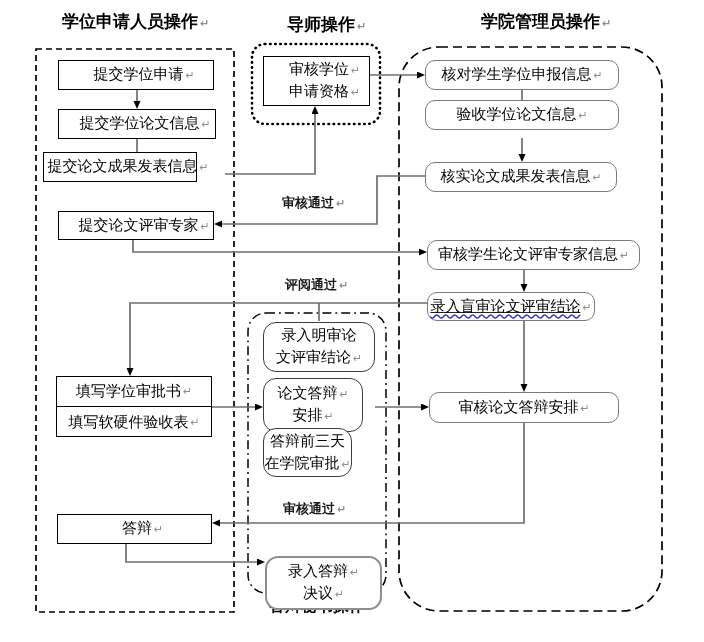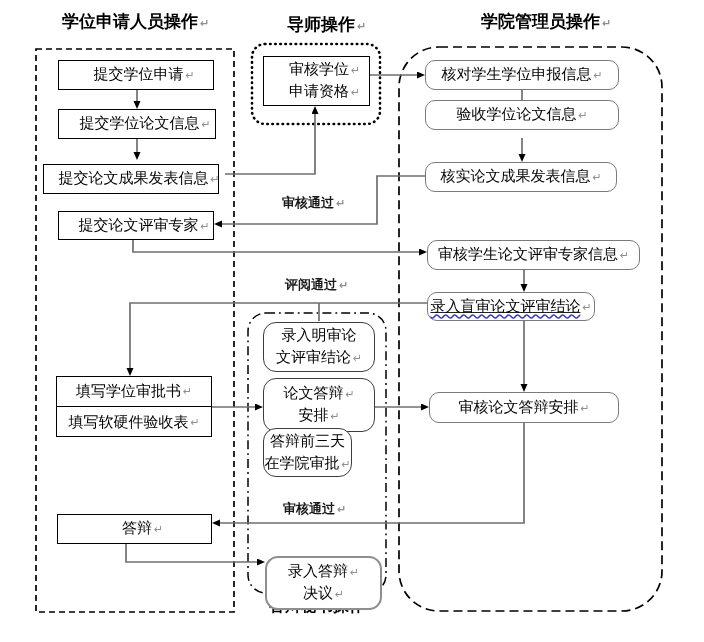--- a/index.html
+++ b/index.html
@@ -87,21 +87,21 @@
   <div class="elabel" style="left:282px;top:196px;"><span>审核通过</span><span class="cr">↵</span></div>
   <div class="elabel" style="left:285px;top:278px;"><span>评阅通过</span><span class="cr">↵</span></div>
   <div class="elabel" style="left:283px;top:502px;"><span>审核通过</span><span class="cr">↵</span></div>
 
   <div class="node sq" style="left:58px;top:60px;width:156px;height:30px;">
     <div class="line"><span>提交学位申请</span><span class="cr">↵</span></div>
   </div>
   <div class="node sq" style="left:58px;top:109px;width:158px;height:30px;align-items:center;">
     <div class="line"><span>提交学位论文信息</span><span class="cr">↵</span></div>
   </div>
-  <div class="node sq" style="left:43px;top:164px;width:176px;height:30px;align-items:center;">
+  <div class="node sq" style="left:43px;top:152px;width:154px;height:30px;align-items:center;">
     <div class="line"><span>提交论文成果发表信息</span><span class="cr">↵</span></div>
   </div>
   <div class="node sq" style="left:58px;top:211px;width:156px;height:29px;">
     <div class="line"><span>提交论文评审专家</span><span class="cr">↵</span></div>
   </div>
   <div class="combo" style="left:56px;top:376px;width:156px;height:61px;">
     <div class="row first">
         <span>填写学位审批书</span>
         <span class="cr">↵</span>
       </div>
@@ -135,21 +135,21 @@
     <div class="line"><span class="ul"><span class="wavy">录入盲审论文评审结论</span></span><span class="cr">↵</span></div>
   </div>
   <div class="node rd" style="left:429px;top:392px;width:190px;height:31px;">
     <div class="line"><span>审核论文答辩安排</span><span class="cr">↵</span></div>
   </div>
 
   <div class="node rb" style="left:263px;top:322px;width:112px;height:50px;">
     <div class="line"><span>录入明审论</span></div>
     <div class="line"><span>文评审结论</span><span class="cr">↵</span></div>
   </div>
-  <div class="node rb" style="left:263px;top:378px;width:112px;height:54px;">
+  <div class="node rb" style="left:263px;top:378px;width:100px;height:54px;">
     <div class="line"><span>论文答辩</span><span class="cr">↵</span></div>
     <div class="line"><span>安排</span><span class="cr">↵</span></div>
   </div>
   <div class="node rb" style="left:263px;top:428px;width:89px;height:49px;">
     <div class="line"><span>答辩前三天</span></div>
     <div class="line"><span>在学院审批</span><span class="cr">↵</span></div>
   </div>
   <div class="node rg" style="left:265px;top:556px;width:117px;height:54px;">
     <div class="line"><span>录入答辩</span><span class="cr">↵</span></div>
     <div class="line"><span>决议</span><span class="cr">↵</span></div>

